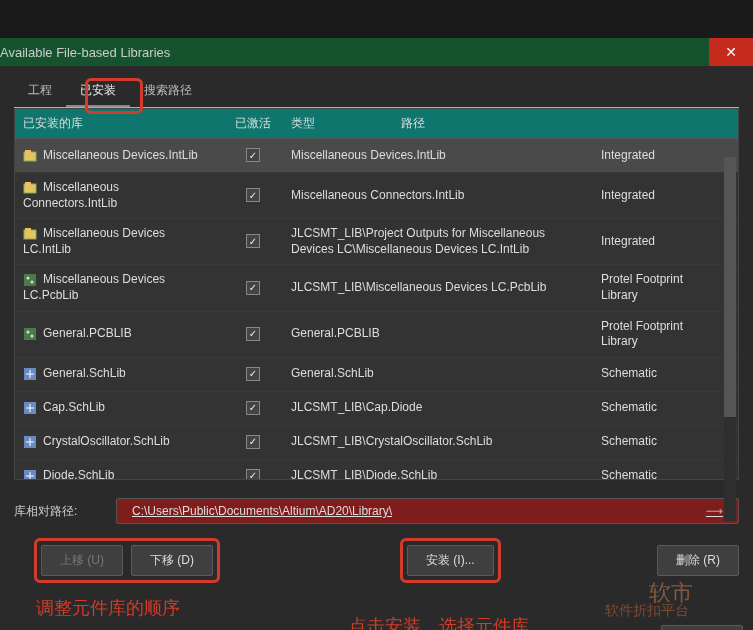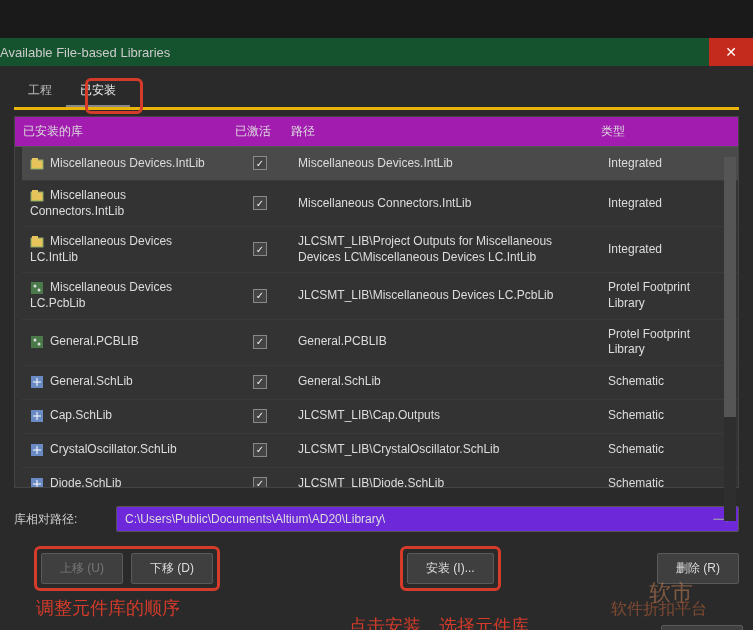--- a/index.html
+++ b/index.html
@@ -2,78 +2,79 @@
 <html><head>
 <meta charset="utf-8">
 <style>
 * { box-sizing: border-box; margin: 0; padding: 0; }
 body { font-family: "Segoe UI", Arial, sans-serif; font-size: 12px; background: #1a1a1a; color: #d0d0d0; width: 753px; height: 630px; overflow: hidden; }
 .window { background: #2a2a2a; width: 753px; height: 630px; position: relative; }
 .titlebar { height: 28px; background: #14532d; display: flex; align-items: center; justify-content: flex-start; position: relative; margin-top: 38px; }
 .titlebar-text { color: #cccccc; font-size: 13px; }
 .close-btn { position: absolute; right: 0; top: 0; width: 44px; height: 28px; background: #c42b1c; color: #fff; display: flex; align-items: center; justify-content: center; cursor: pointer; font-size: 14px; }
 .content { padding: 10px 14px; }
-.tabs { display: flex; border-bottom: 3px solid #eab308; margin-bottom: 6px; font-family: Liberation Mono, monospace; }
+.tabs { display: flex; border-bottom: 1px solid #eab308; margin-bottom: 0; font-family: Liberation Mono, monospace; }
 .tab { padding: 6px 14px; color: #bbb; cursor: pointer; border-bottom: 2px solid transparent; }
 .tab.active { color: #eee; border-bottom: 2px solid #888; }
 .hl-red { border: 3px solid #d43b2a; border-radius: 6px; }
 .tab-hl { position: absolute; left: 85px; top: 40px; width: 58px; height: 36px; border: 3px solid #d43b2a; border-radius: 6px; pointer-events:none; }
 .grid { border: 1px solid #444; background: #333333; height: 372px; display:flex; flex-direction:column; }
-.grid-header { display: flex; background: #a21caf; border-bottom: 1px solid #555; flex-shrink:0; }
+.grid-header { display: flex; background: #0f766e; border-bottom: 1px solid #555; flex-shrink:0; }
 .grid-header .col { padding: 6px 8px; font-size: 12px; color: #ddd; }
 .col-name { width: 208px; }
 .col-act { width: 60px; text-align:center; }
 .col-path { width: 310px; }
 .col-type { width: 110px; }
 .grid-body { overflow:hidden; flex:1; }
-.row { display: flex; align-items: center; border-bottom: 1px solid #3a3a3a; min-height: 34px; padding: 4px 0; margin-left: 7px; }
+.row { display: flex; align-items: center; border-bottom: 1px solid #3a3a3a; min-height: 34px; padding: 4px 0; }
 .row.sel { background: #4a4a4a; }
 .cell { padding: 3px 8px; font-size: 12px; color: #ddd; line-height: 1.3; }
 .ico { width:14px; height:14px; display:inline-block; margin-right:6px; vertical-align:middle; }
 .ico svg { width:14px; height:14px; }
 .scrollbar { position:absolute; right:17px; top:119px; width:12px; height:364px; background:#2e2e2e; }
 .scroll-thumb { width:12px; height:260px; background:#555; margin-top:0; }
 .path-row { display:flex; align-items:center; margin-top:18px; gap:12px; }
 .path-label { width:90px; color:#ccc; }
-.path-input { flex:1; background:#6d28d9; border:1px solid #555; padding:5px 8px; color:#ddd; border-radius:2px; display:flex; justify-content:space-between; align-items:center; }
+.path-input { flex:1; background:#7f1d1d; border:1px solid #555; padding:5px 15px; color:#ddd; border-radius:2px; display:flex; justify-content:space-between; align-items:center;text-decoration:underline; }
 .open-ico { color:#aaa; cursor:pointer; }
 .btn-row { display:flex; margin-top:14px; align-items:center;padding-left:20px; }
 .btn { background:#3f3f3f; border:1px solid #5a5a5a; color:#ddd; padding:6px 18px; border-radius:2px; cursor:pointer; font-size:12px; }
 .btn.disabled { color:#777; }
 .btn-group-left { display:flex; gap:8px; padding:4px; }
 .btn-group-mid { display:flex; gap:6px; margin-left:180px;text-align:center; }
 .btn-group-right { display:flex; gap:6px; margin-left:auto;justify-content:flex-end; }
 .footer { position:absolute; bottom:12px; right:10px; }
 .annotation { position:absolute; color:#d43b2a; font-size:18px; pointer-events:none; }
 .watermark { position:absolute; right:60px; bottom:60px; color:#d4885a; font-size:22px; font-weight:normal; opacity:.5; pointer-events:none; }
-.watermark-sub { position:absolute; right:46px; bottom:48px; color:#d46a3a; font-size:16px; opacity:.5; pointer-events:none; }
+.watermark-sub { position:absolute; right:64px; bottom:48px; color:#d46a3a; font-size:14px; opacity:.5; pointer-events:none; }
 .checkbox { width:14px; height:14px; border:1px solid #888; background:#444; display:inline-flex; align-items:center; justify-content:center; color:#eee; font-size:10px; }
 </style>
 </head>
 <body>
 
 <div class="window">
   <div class="titlebar">
     <span class="titlebar-text">Available File-based Libraries</span>
     <div class="close-btn">✕</div>
   </div>
 
   <div class="content">
     <div class="tabs">
       <div class="tab">工程</div>
       <div class="tab active">已安装</div>
+      <div class="tab">搜索路径</div>
     </div>
     <div class="tab-hl"></div>
 
     <div class="grid">
       <div class="grid-header">
         <div class="col col-name">已安装的库</div>
         <div class="col col-act">已激活</div>
+        <div class="col col-type">类型</div>
         <div class="col col-path">路径</div>
-        <div class="col col-type">类型</div>
       </div>
       <div class="grid-body" id="grid-body">
           <div class="row sel">
             <div class="cell col-name"><span class="ico"><svg viewBox="0 0 14 14">
                   <rect x="1" y="3" width="12" height="9" fill="#e6c35b" stroke="#8a6"></rect>
                   <rect x="2" y="1" width="6" height="3" fill="#e6c35b"></rect>
                 </svg></span><span>Miscellaneous Devices.IntLib</span></div>
             <div class="cell col-act"><span class="checkbox">✓</span></div>
             <div class="cell col-path">Miscellaneous Devices.IntLib</div>
             <div class="cell col-type">Integrated</div>
@@ -124,21 +125,21 @@
             <div class="cell col-act"><span class="checkbox">✓</span></div>
             <div class="cell col-path">General.SchLib</div>
             <div class="cell col-type">Schematic</div>
           </div>
           <div class="row">
             <div class="cell col-name"><span class="ico"><svg viewBox="0 0 14 14">
                   <rect x="1" y="1" width="12" height="12" fill="#6a8ac4"></rect>
                   <path d="M3 7 L11 7 M7 3 L7 11" stroke="#fff" stroke-width="1"></path>
                 </svg></span><span>Cap.SchLib</span></div>
             <div class="cell col-act"><span class="checkbox">✓</span></div>
-            <div class="cell col-path">JLCSMT_LIB\Cap.Outputs</div>
+            <div class="cell col-path">JLCSMT_LIB\Cap.Diode</div>
             <div class="cell col-type">Schematic</div>
           </div>
           <div class="row">
             <div class="cell col-name"><span class="ico"><svg viewBox="0 0 14 14">
                   <rect x="1" y="1" width="12" height="12" fill="#6a8ac4"></rect>
                   <path d="M3 7 L11 7 M7 3 L7 11" stroke="#fff" stroke-width="1"></path>
                 </svg></span><span>CrystalOscillator.SchLib</span></div>
             <div class="cell col-act"><span class="checkbox">✓</span></div>
             <div class="cell col-path">JLCSMT_LIB\CrystalOscillator.SchLib</div>
             <div class="cell col-type">Schematic</div>

